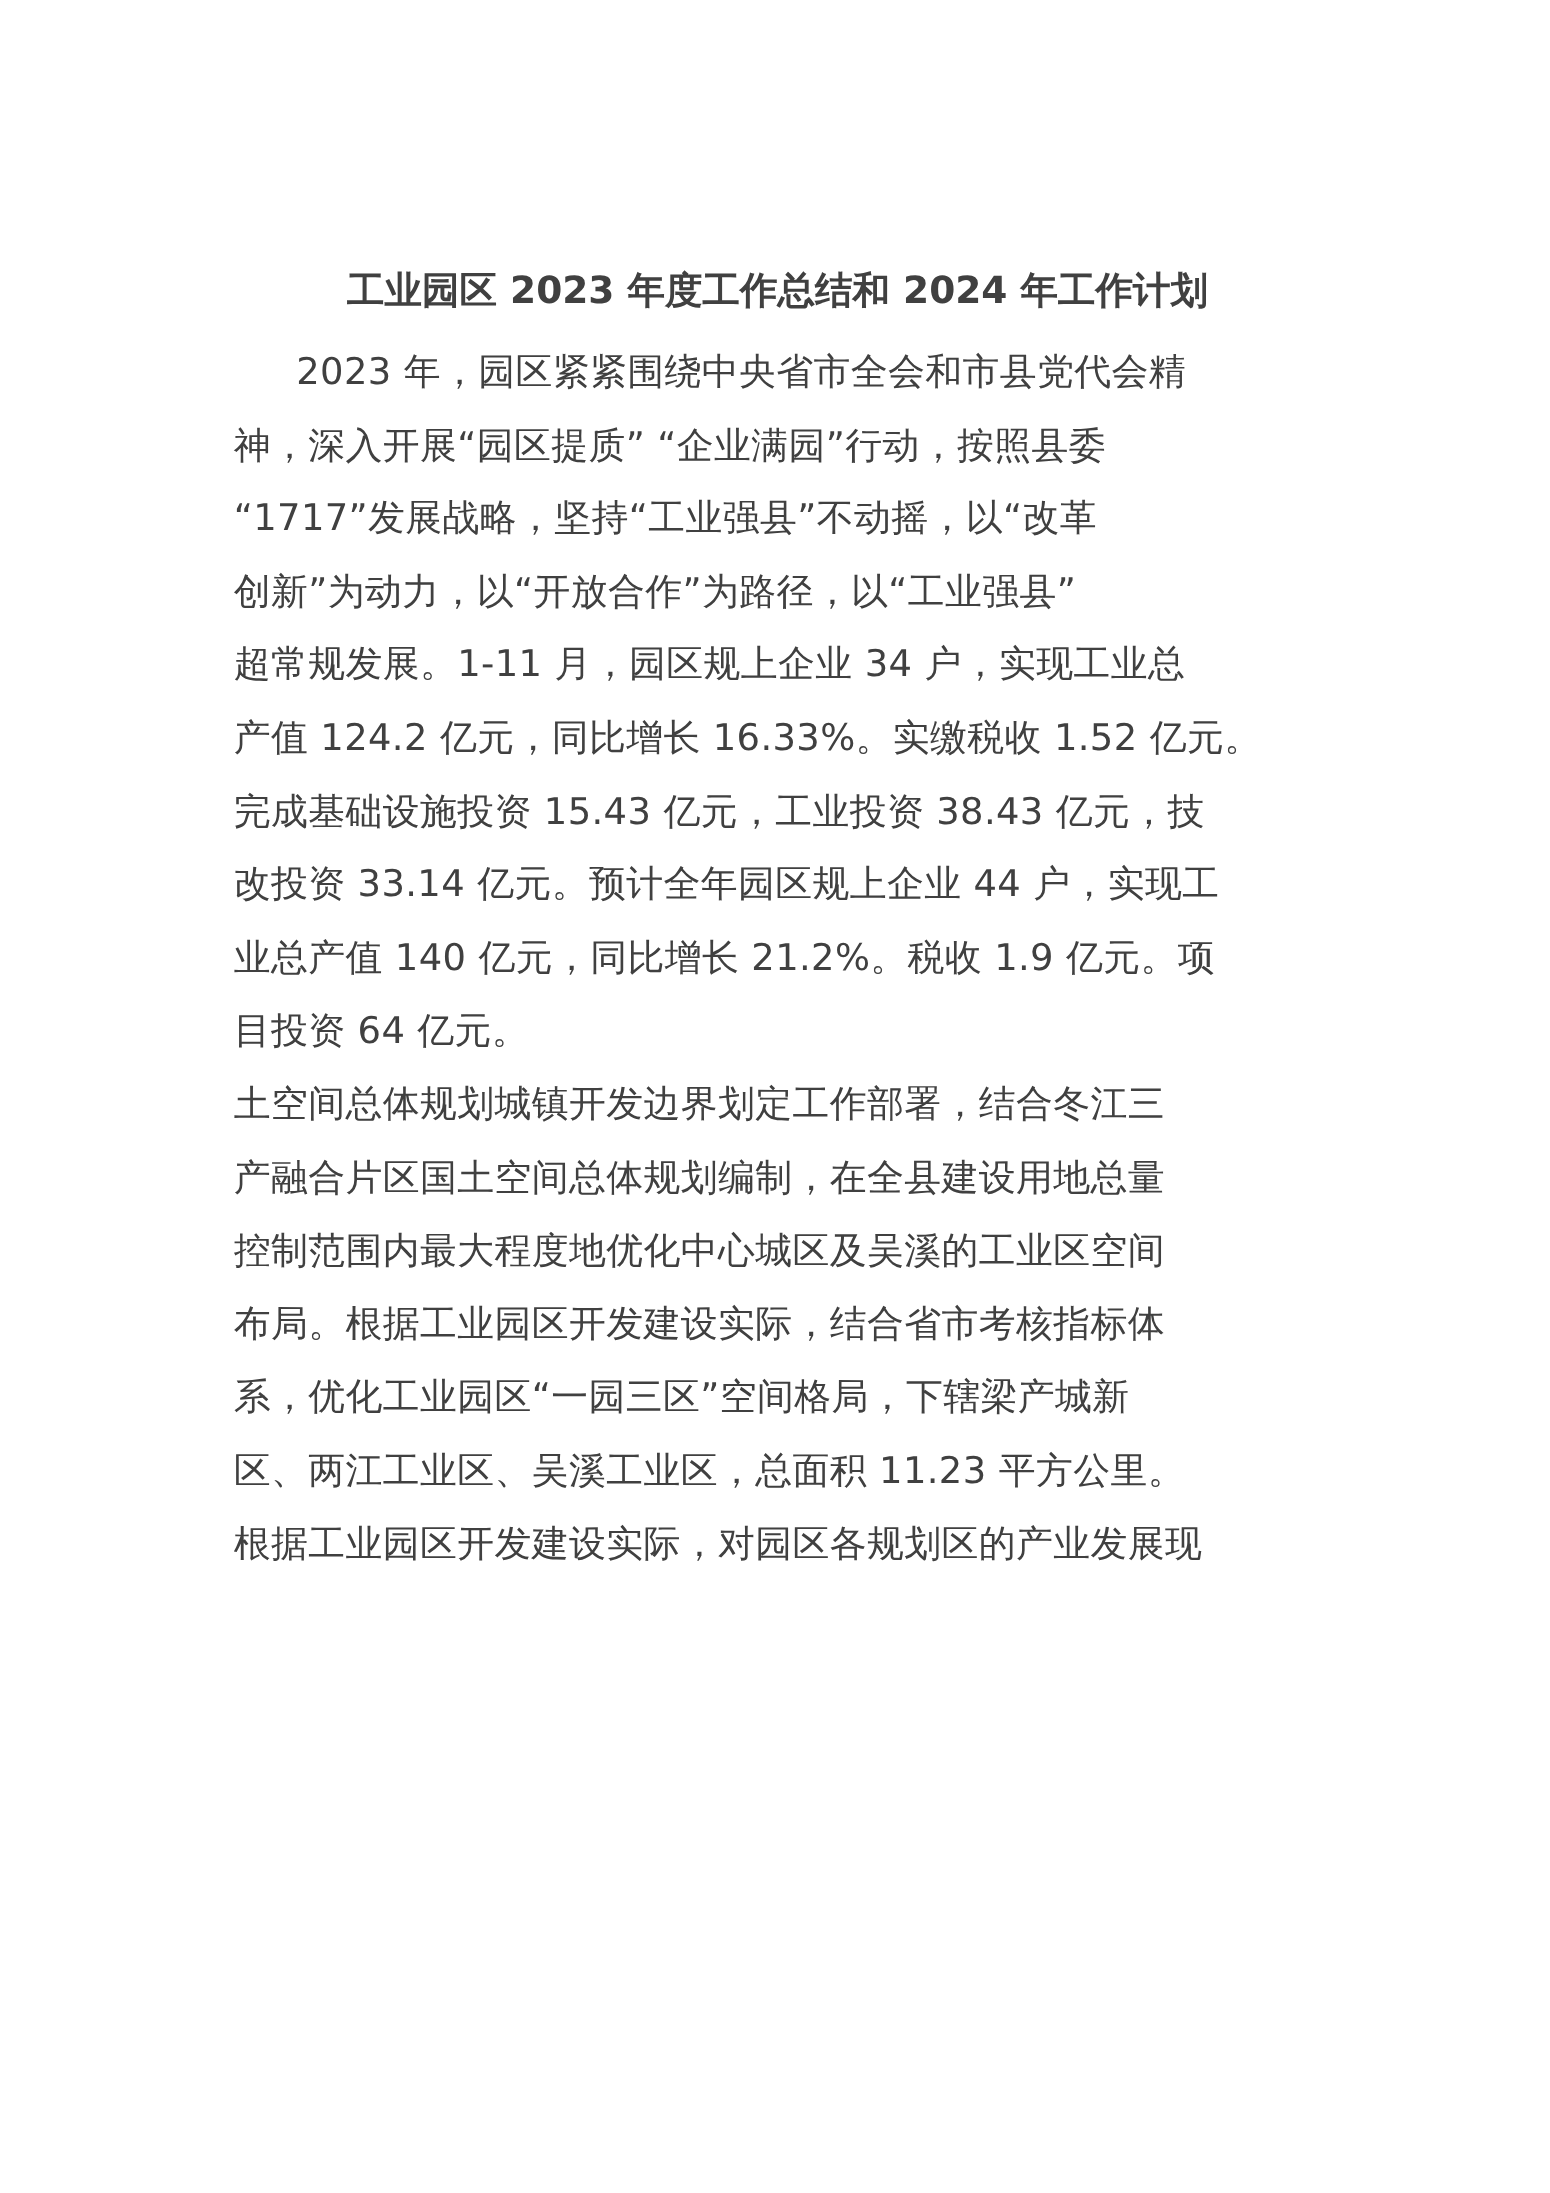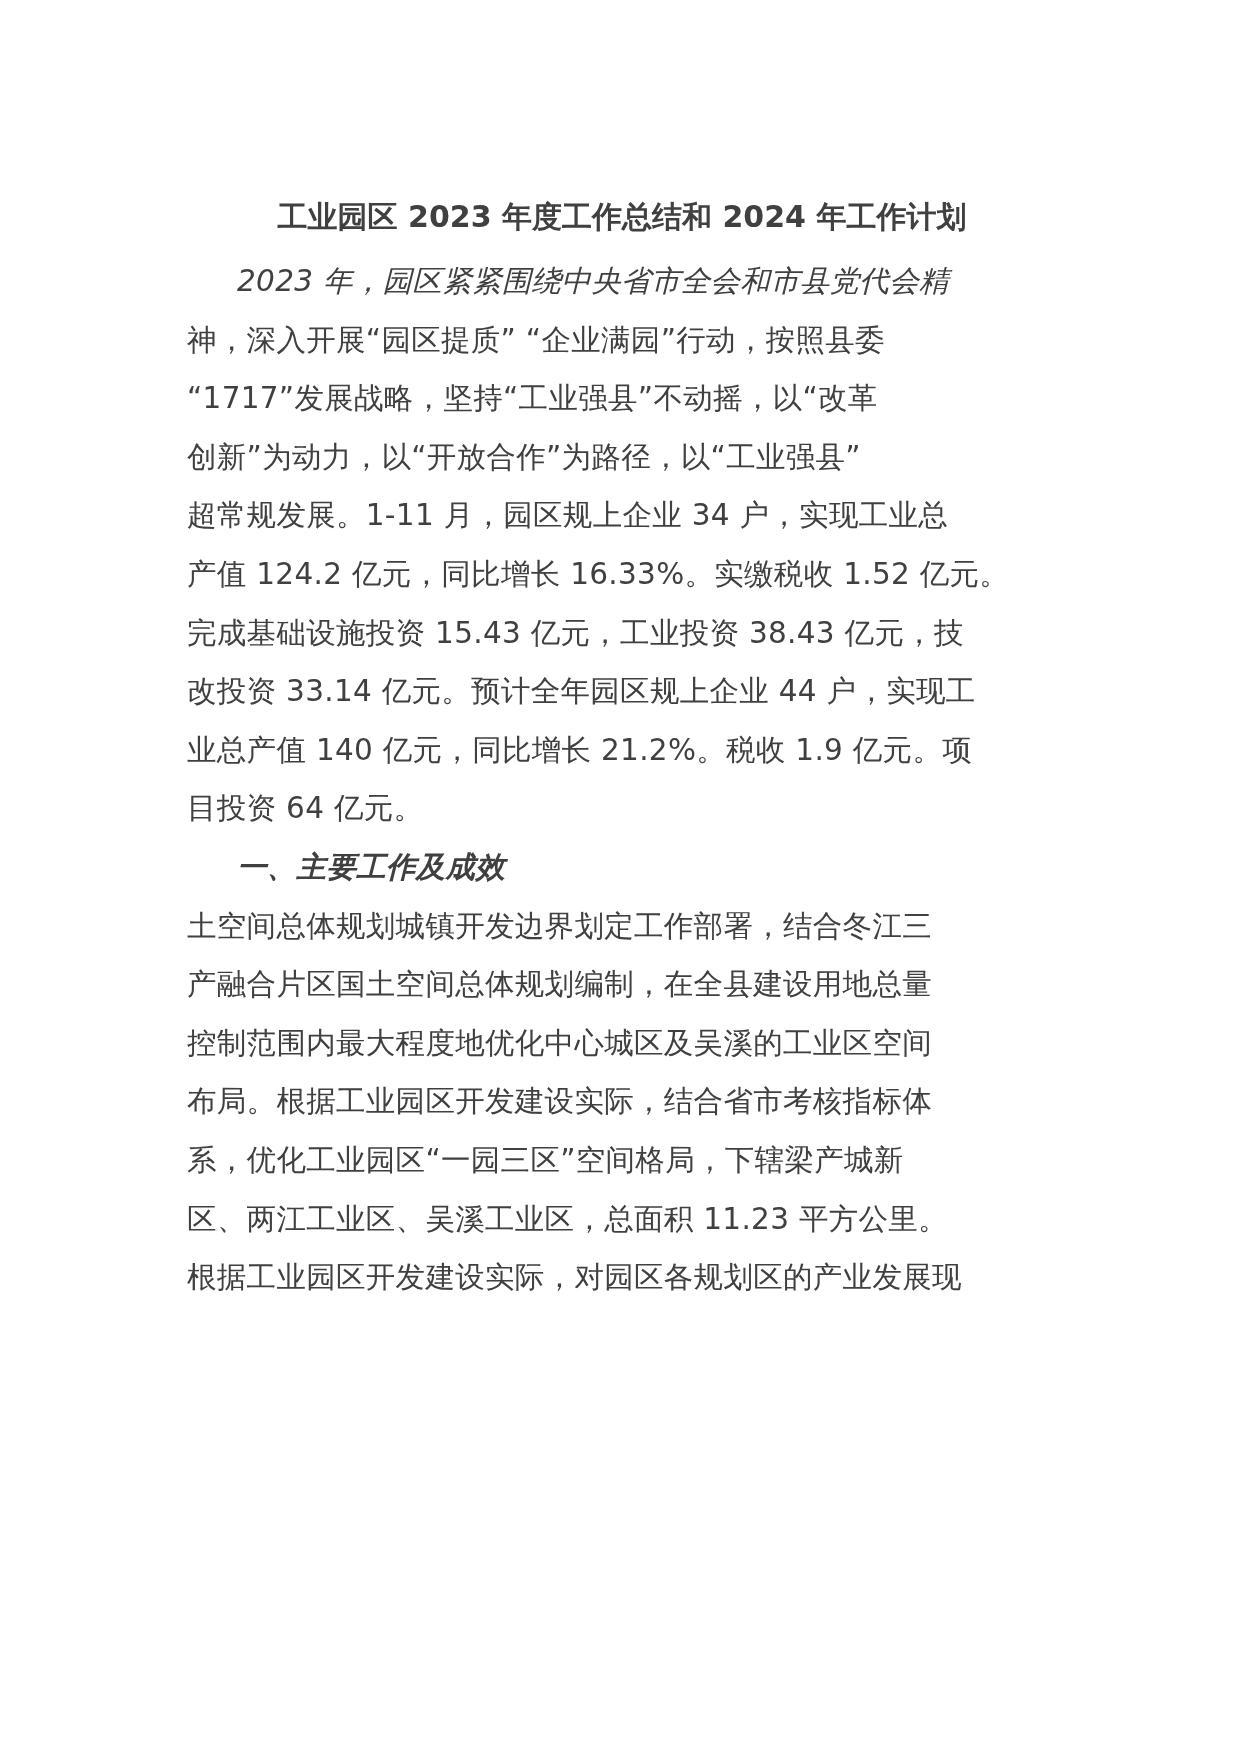--- a/index.html
+++ b/index.html
@@ -11,21 +11,21 @@
       width: 1240px;
       height: 1754px;
       position: relative;
       overflow: hidden;
       font-family: "DejaVu Sans", sans-serif;
       color: #404040;
     }
     .page {
       position: absolute;
       left: 187px;
-      top: 188px;
+      top: 204px;
       width: 870px;
     }
     .title {
       font-size: 30px;
       font-weight: bold;
       text-align: center;
       line-height: 58px;
       height: 58px;
       margin: 0 0 6px 0;
       letter-spacing: 0;
@@ -33,21 +33,20 @@
     }
     .line {
       font-size: 29.5px;
       line-height: 58.6px;
       height: 58.6px;
       white-space: nowrap;
       letter-spacing: 0.3px;
     }
     .indent {
       padding-left: 50px;
-      font-style: italic;
     }
     .b {
       font-weight: bold;
     }
   </style>
 </head>
 <body>
 
 <div class="page">
   <div class="title">工业园区 2023 年度工作总结和 2024 年工作计划</div>
@@ -58,21 +57,20 @@
     <div class="line"> “1717”发展战略，坚持“工业强县”不动摇，以“改革</div>
     <div class="line">创新”为动力，以“开放合作”为路径，以“工业强县”</div>
     <div class="line">超常规发展。1-11 月，园区规上企业 34 户，实现工业总</div>
     <div class="line">产值 124.2 亿元，同比增长 16.33%。实缴税收 1.52 亿元。</div>
     <div class="line">完成基础设施投资 15.43 亿元，工业投资 38.43 亿元，技</div>
     <div class="line">改投资 33.14 亿元。预计全年园区规上企业 44 户，实现工</div>
     <div class="line">业总产值 140 亿元，同比增长 21.2%。税收 1.9 亿元。项</div>
     <div class="line">目投资 64 亿元。</div>
   </div>
 
-  <div class="line indent b">一、主要工作及成效</div>
 
   <div>
     <div class="line">土空间总体规划城镇开发边界划定工作部署，结合冬江三</div>
     <div class="line">产融合片区国土空间总体规划编制，在全县建设用地总量</div>
     <div class="line">控制范围内最大程度地优化中心城区及吴溪的工业区空间</div>
     <div class="line">布局。根据工业园区开发建设实际，结合省市考核指标体</div>
     <div class="line">系，优化工业园区“一园三区”空间格局，下辖梁产城新</div>
     <div class="line">区、两江工业区、吴溪工业区，总面积 11.23 平方公里。</div>
     <div class="line">根据工业园区开发建设实际，对园区各规划区的产业发展现</div>
   </div>

